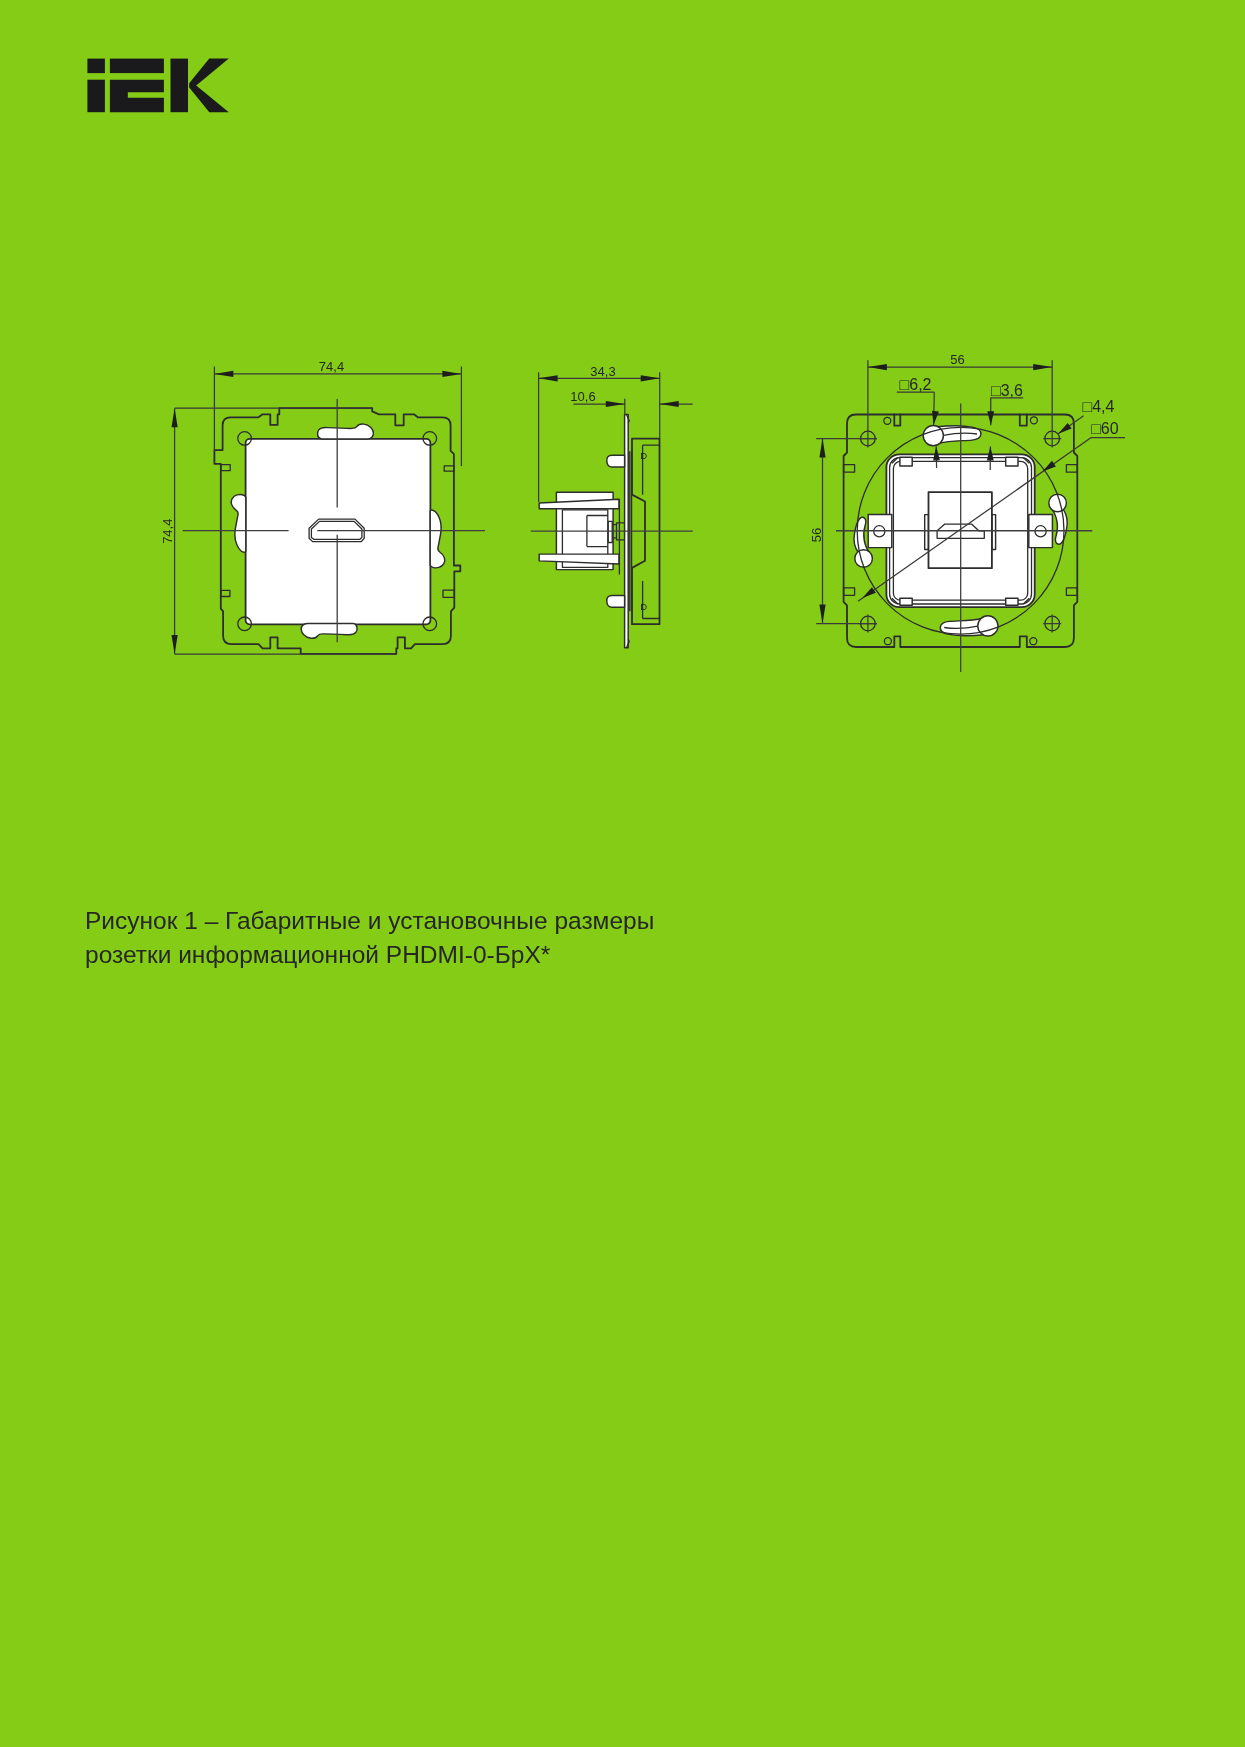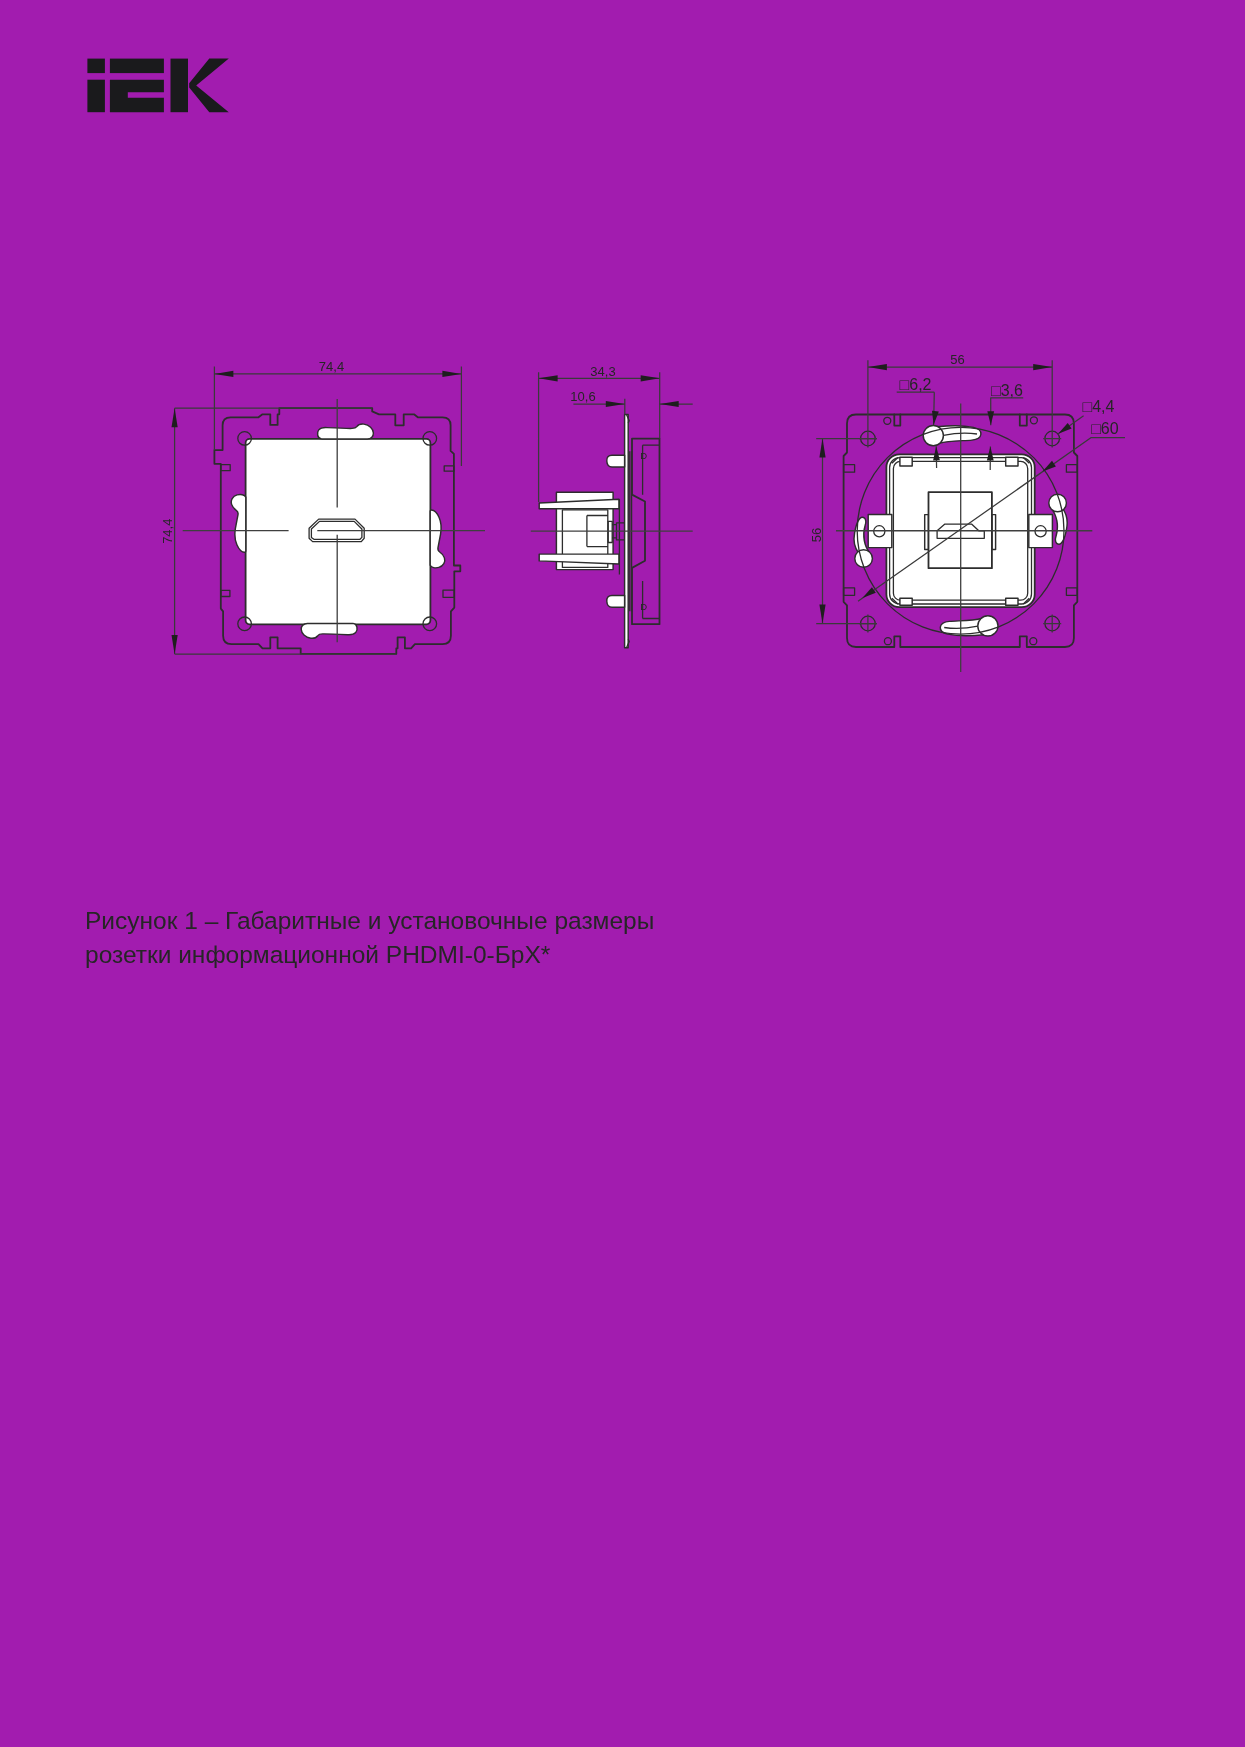--- a/index.html
+++ b/index.html
@@ -1,16 +1,16 @@
 <!DOCTYPE html>
 <html><head>
 <meta charset="utf-8">
 <style>
   html,body{margin:0;padding:0;background:#ffffff;}
-  .page{position:relative;width:1245px;height:1747px;background:#a21caf;overflow:hidden;}
+  .page{position:relative;width:1245px;height:1747px;background:#84cc16;overflow:hidden;}
   svg{position:absolute;left:0;top:0;}
   text{font-family:"Liberation Sans", sans-serif;fill:#262626;}
   .ln{fill:none;stroke:#2d2d2d;stroke-width:1.8;stroke-linejoin:round;stroke-linecap:round;}
   .tn{fill:none;stroke:#2d2d2d;stroke-width:1.3;stroke-linejoin:round;}
   .wf{fill:#ffffff;stroke:#2d2d2d;stroke-width:1.8;stroke-linejoin:round;}
   .wt{fill:#ffffff;stroke:#2d2d2d;stroke-width:1.45;stroke-linejoin:round;}
   .cl{fill:none;stroke:#3f3f3f;stroke-width:1.3;stroke-linecap:butt;}
   .dm{fill:none;stroke:#3a3a3a;stroke-width:1.25;stroke-linecap:butt;}
   .ar{fill:#1e1e1e;stroke:none;}
   .dt{font-size:13px;}

